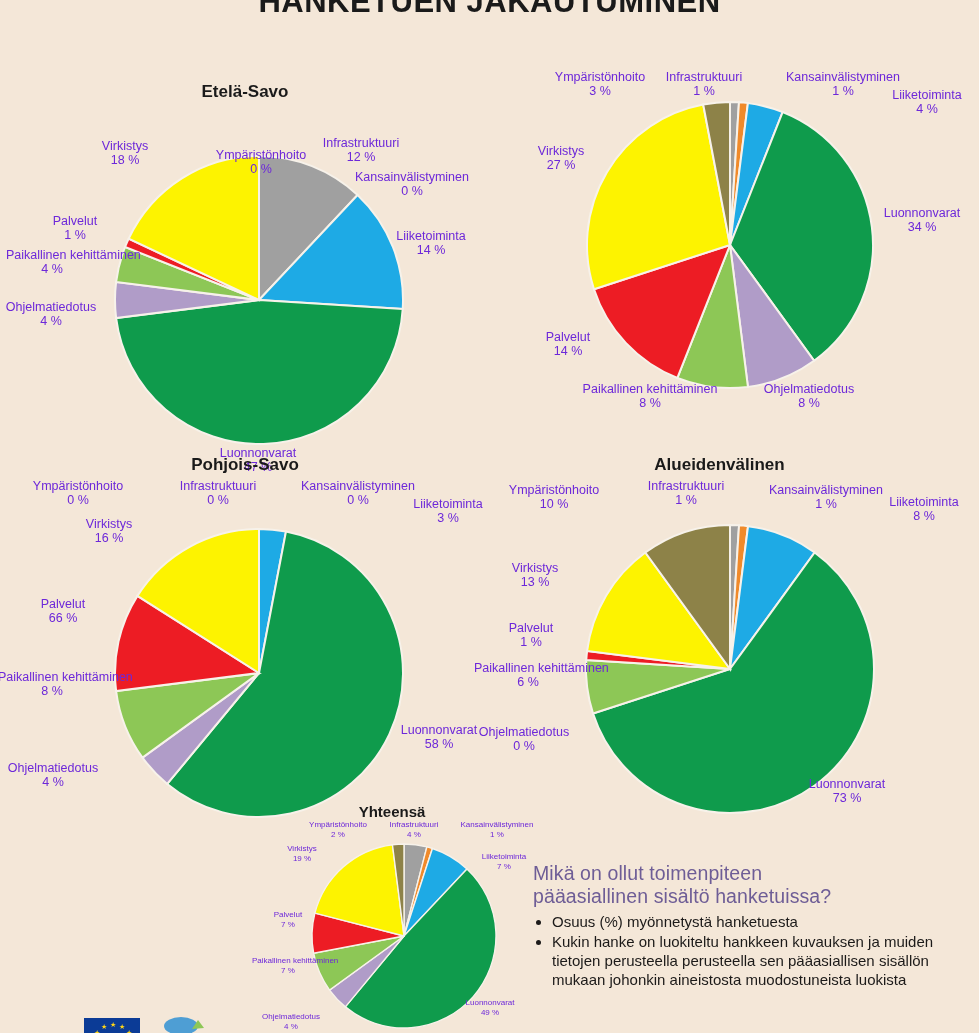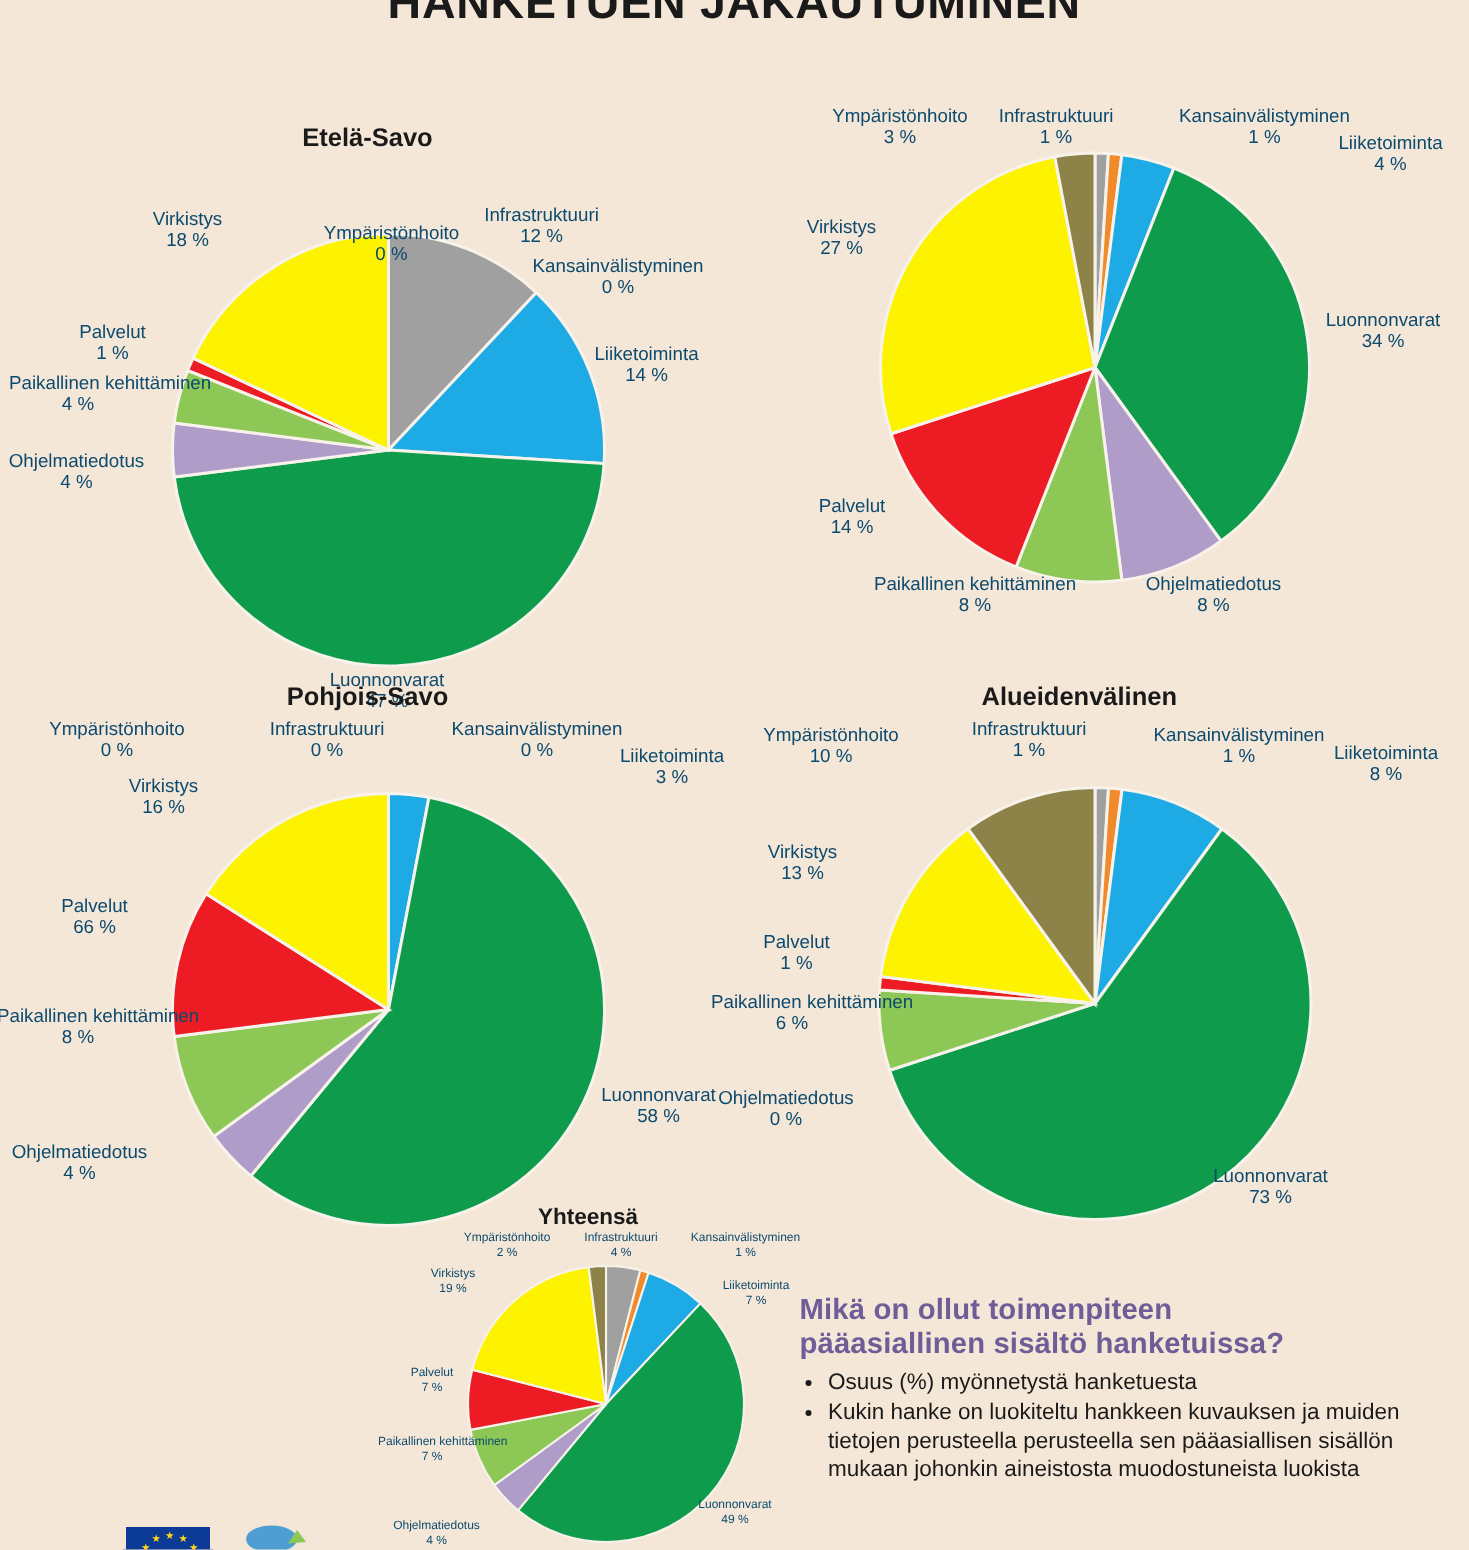--- a/index.html
+++ b/index.html
@@ -35,35 +35,35 @@
     color: #1a1a1a;
     white-space: nowrap;
   }
   .pie-wrap { position: absolute; }
   .pie-wrap svg { display: block; overflow: visible; }
 
   .lbl {
     position: absolute;
     font-size: 12.5px;
     line-height: 1.15;
-    color: #0c4a6e;
+    color: #6d28d9;
     white-space: nowrap;
   }
   .lbl .v { display: block; }
   .lbl.c { text-align: center; }
 
   
   .lbl.sm { font-size: 8px; line-height: 1.2; }
   .chart-title.sm { font-size: 15px; }
 
   
   .qblock { position: absolute; }
   .qhead {
     font-size: 19.5px;
-    font-weight: bold;
+    font-weight: normal;
     color: #6e5d96;
     line-height: 1.17;
     letter-spacing: 0.1px;
   }
   .bullets {
     margin: 4px 0 0 0;
     padding-left: 19px;
     font-size: 15px;
     line-height: 1.28;
     color: #1c1a19;

